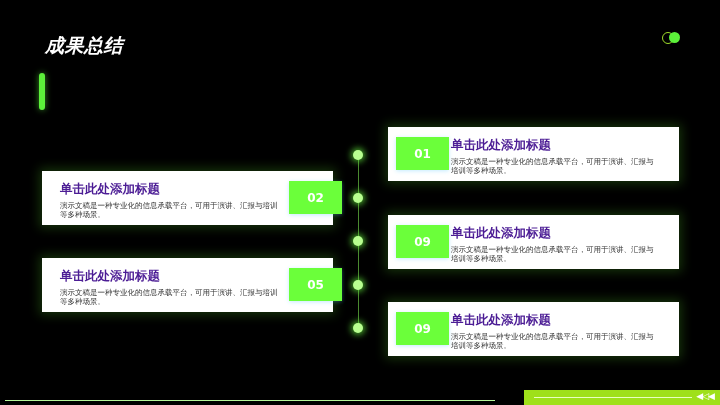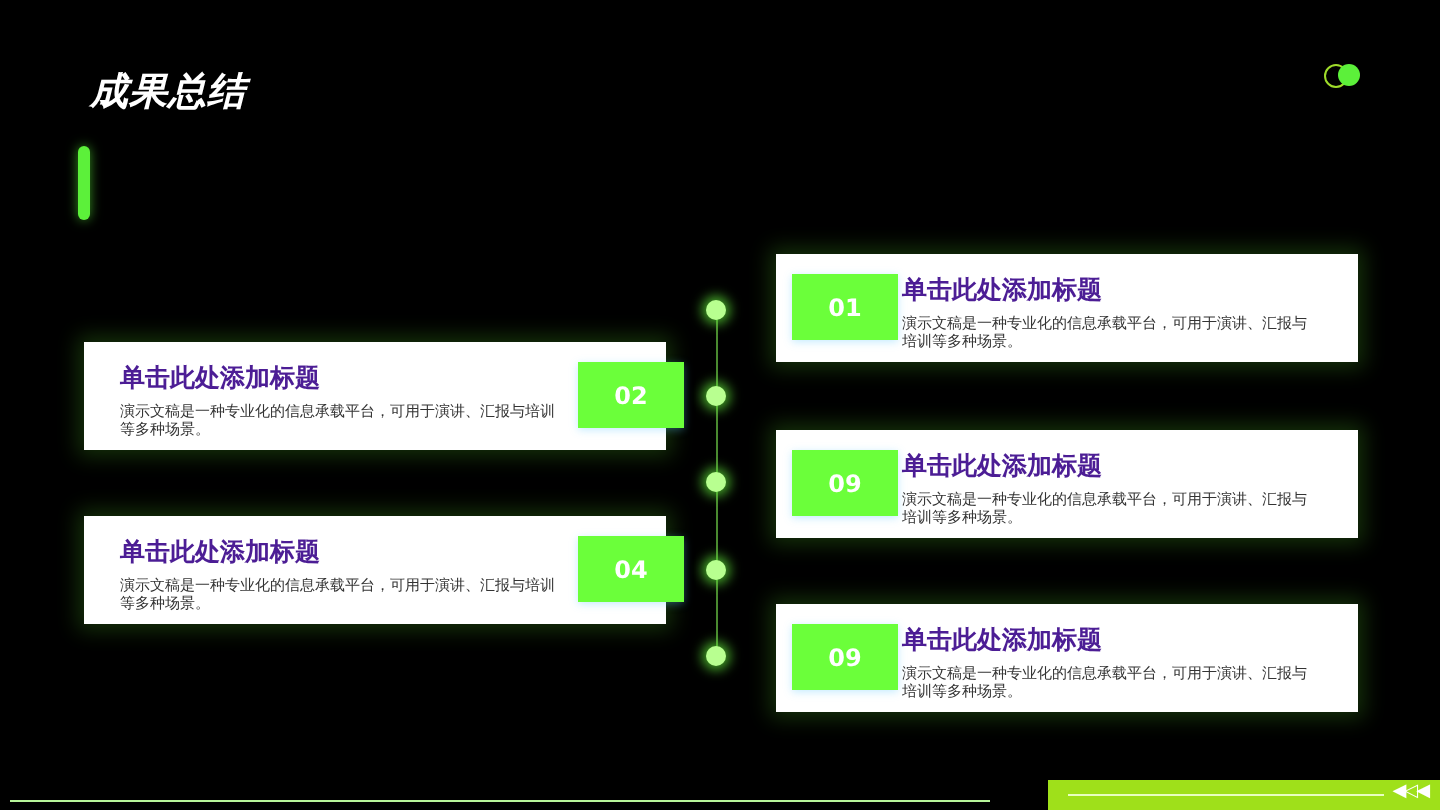--- a/index.html
+++ b/index.html
@@ -66,21 +66,21 @@
 
 <div class="card right" style="left:388px;top:215px;">
   <div class="num">09</div>
   <div class="head">单击此处添加标题</div>
   <div class="body">演示文稿是一种专业化的信息承载平台，可用于演讲、汇报与培训等多种场景。</div>
 </div>
 
 <div class="card left" style="left:42px;top:258px;">
   <div class="head">单击此处添加标题</div>
   <div class="body">演示文稿是一种专业化的信息承载平台，可用于演讲、汇报与培训等多种场景。</div>
-  <div class="num">04</div>
+  <div class="num">05</div>
 </div>
 
 <div class="card right" style="left:388px;top:302px;">
   <div class="num">09</div>
   <div class="head">单击此处添加标题</div>
   <div class="body">演示文稿是一种专业化的信息承载平台，可用于演讲、汇报与培训等多种场景。</div>
 </div>
 
 <div class="bottom-line"></div>
 <div class="bottom-bar">

